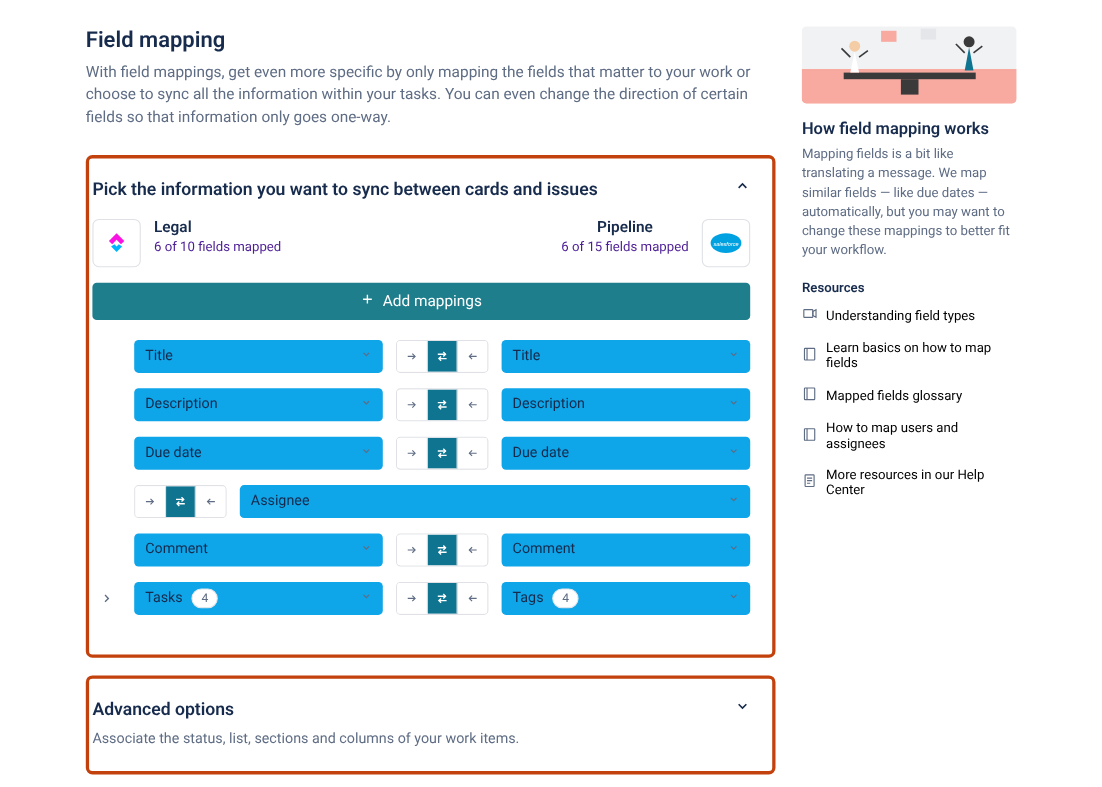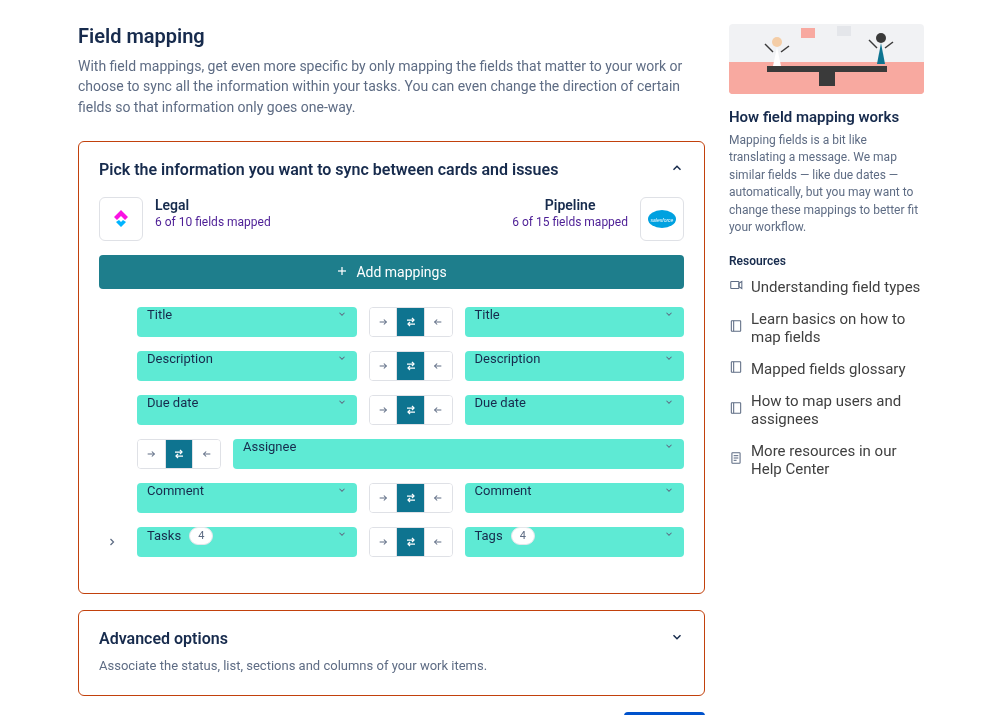--- a/index.html
+++ b/index.html
@@ -25,23 +25,23 @@
   }
   .sub {
     color: #5E6C84;
     font-size: 14px;
     line-height: 1.45;
     margin-bottom: 24px;
     max-width: 610px;
   }
 
   .panel {
-    border: 1px solid #c2410c;
+    border: 3px solid #c2410c;
     border-radius: 6px;
-    padding: 18px 20px 22px 20px;
+    padding: 18px 20px 22px 3px;
     margin-bottom: 16px;
   }
   .panel-head {
     display: flex;
     align-items: center;
     justify-content: space-between;
     cursor: pointer;
   }
   .panel-title { font-size: 16px; font-weight: 600; }
   .panel-desc {
@@ -83,25 +83,25 @@
   .rows { margin-top: 18px; }
   .row {
     display:flex;
     align-items:center;
     gap:12px;
     margin-bottom: 14px;
   }
   .row-inset { padding-left: 38px; }
   .sel {
     flex:1;
-    background:#5eead4;
+    background:#0ea5e9;
     border-radius:4px;
     height:30px;
     display:flex;
-    align-items:flex-start;
+    align-items:center;
     justify-content:space-between;
     padding:0 10px;
     cursor:pointer;
     font-size:13px;
     color:#172B4D;
   }
   .sel-left { display:flex; align-items:center; gap:8px; }
   .count {
     background:#fff;
     border:1px solid #e4e6ea;
@@ -161,22 +161,22 @@
     background: linear-gradient(180deg,#F1F2F4 0 55%, #F8A9A0 55% 100%);
     position:relative;
     overflow:hidden;
     margin-bottom:14px;
   }
   .side h2 { font-size:15px; font-weight:600; margin-bottom:6px; }
   .side p { color:#5E6C84; font-size:12px; line-height:1.45; margin-bottom:18px; }
   .side h3 { font-size:12px; font-weight:600; margin-bottom:10px; }
   .reslink {
     display:flex; align-items:center; gap:8px;
-    color:#404040;
-    font-size:15px;
+    color:#000000;
+    font-size:12px;
     margin-bottom:14px;
     cursor:pointer;
   }
   .reslink svg { flex-shrink:0; }
 
   .chev { width:14px; height:14px; }
 </style>
 </head>
 <body>
 

